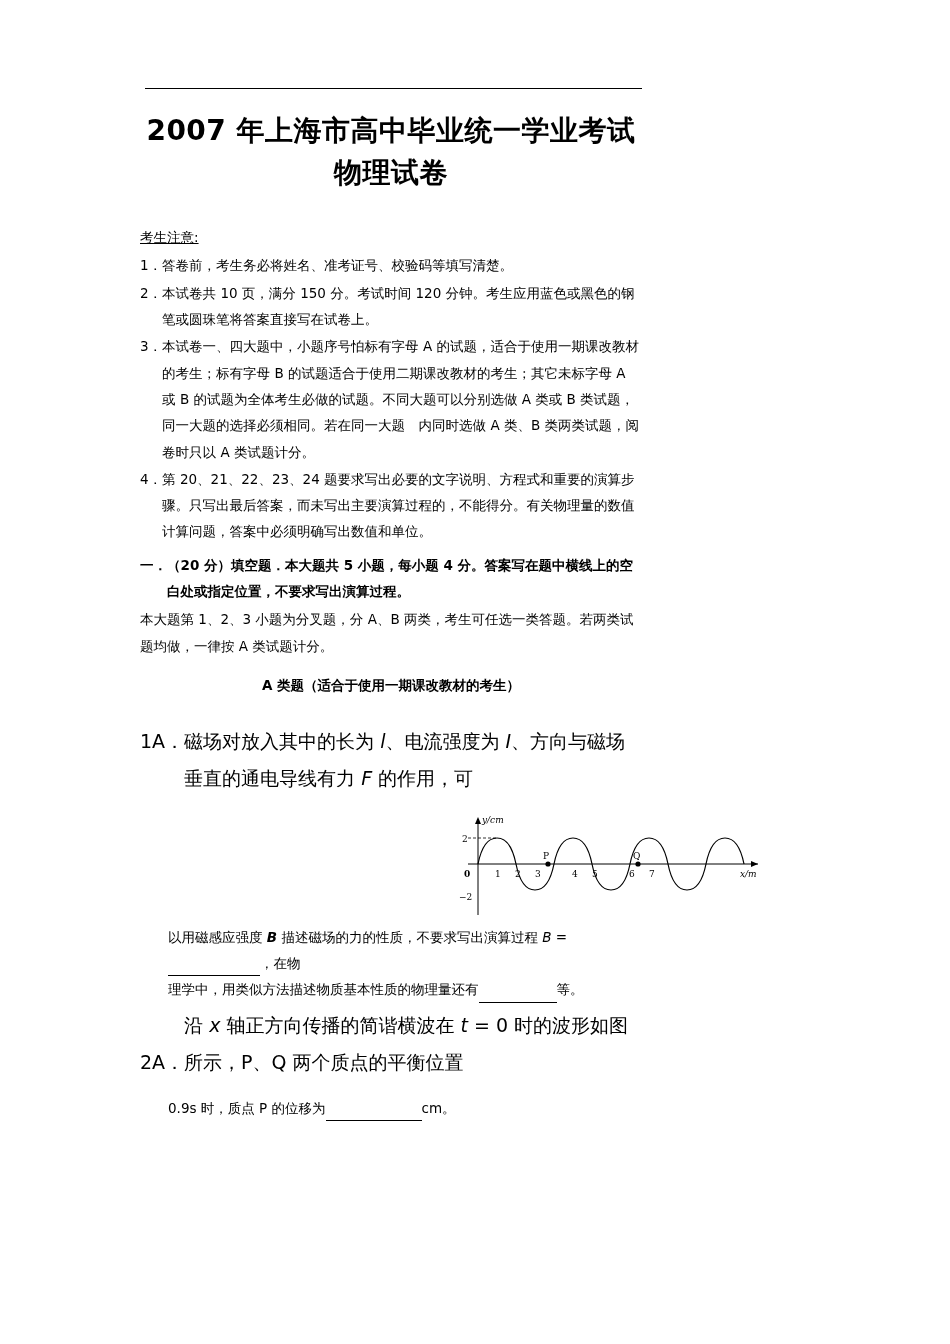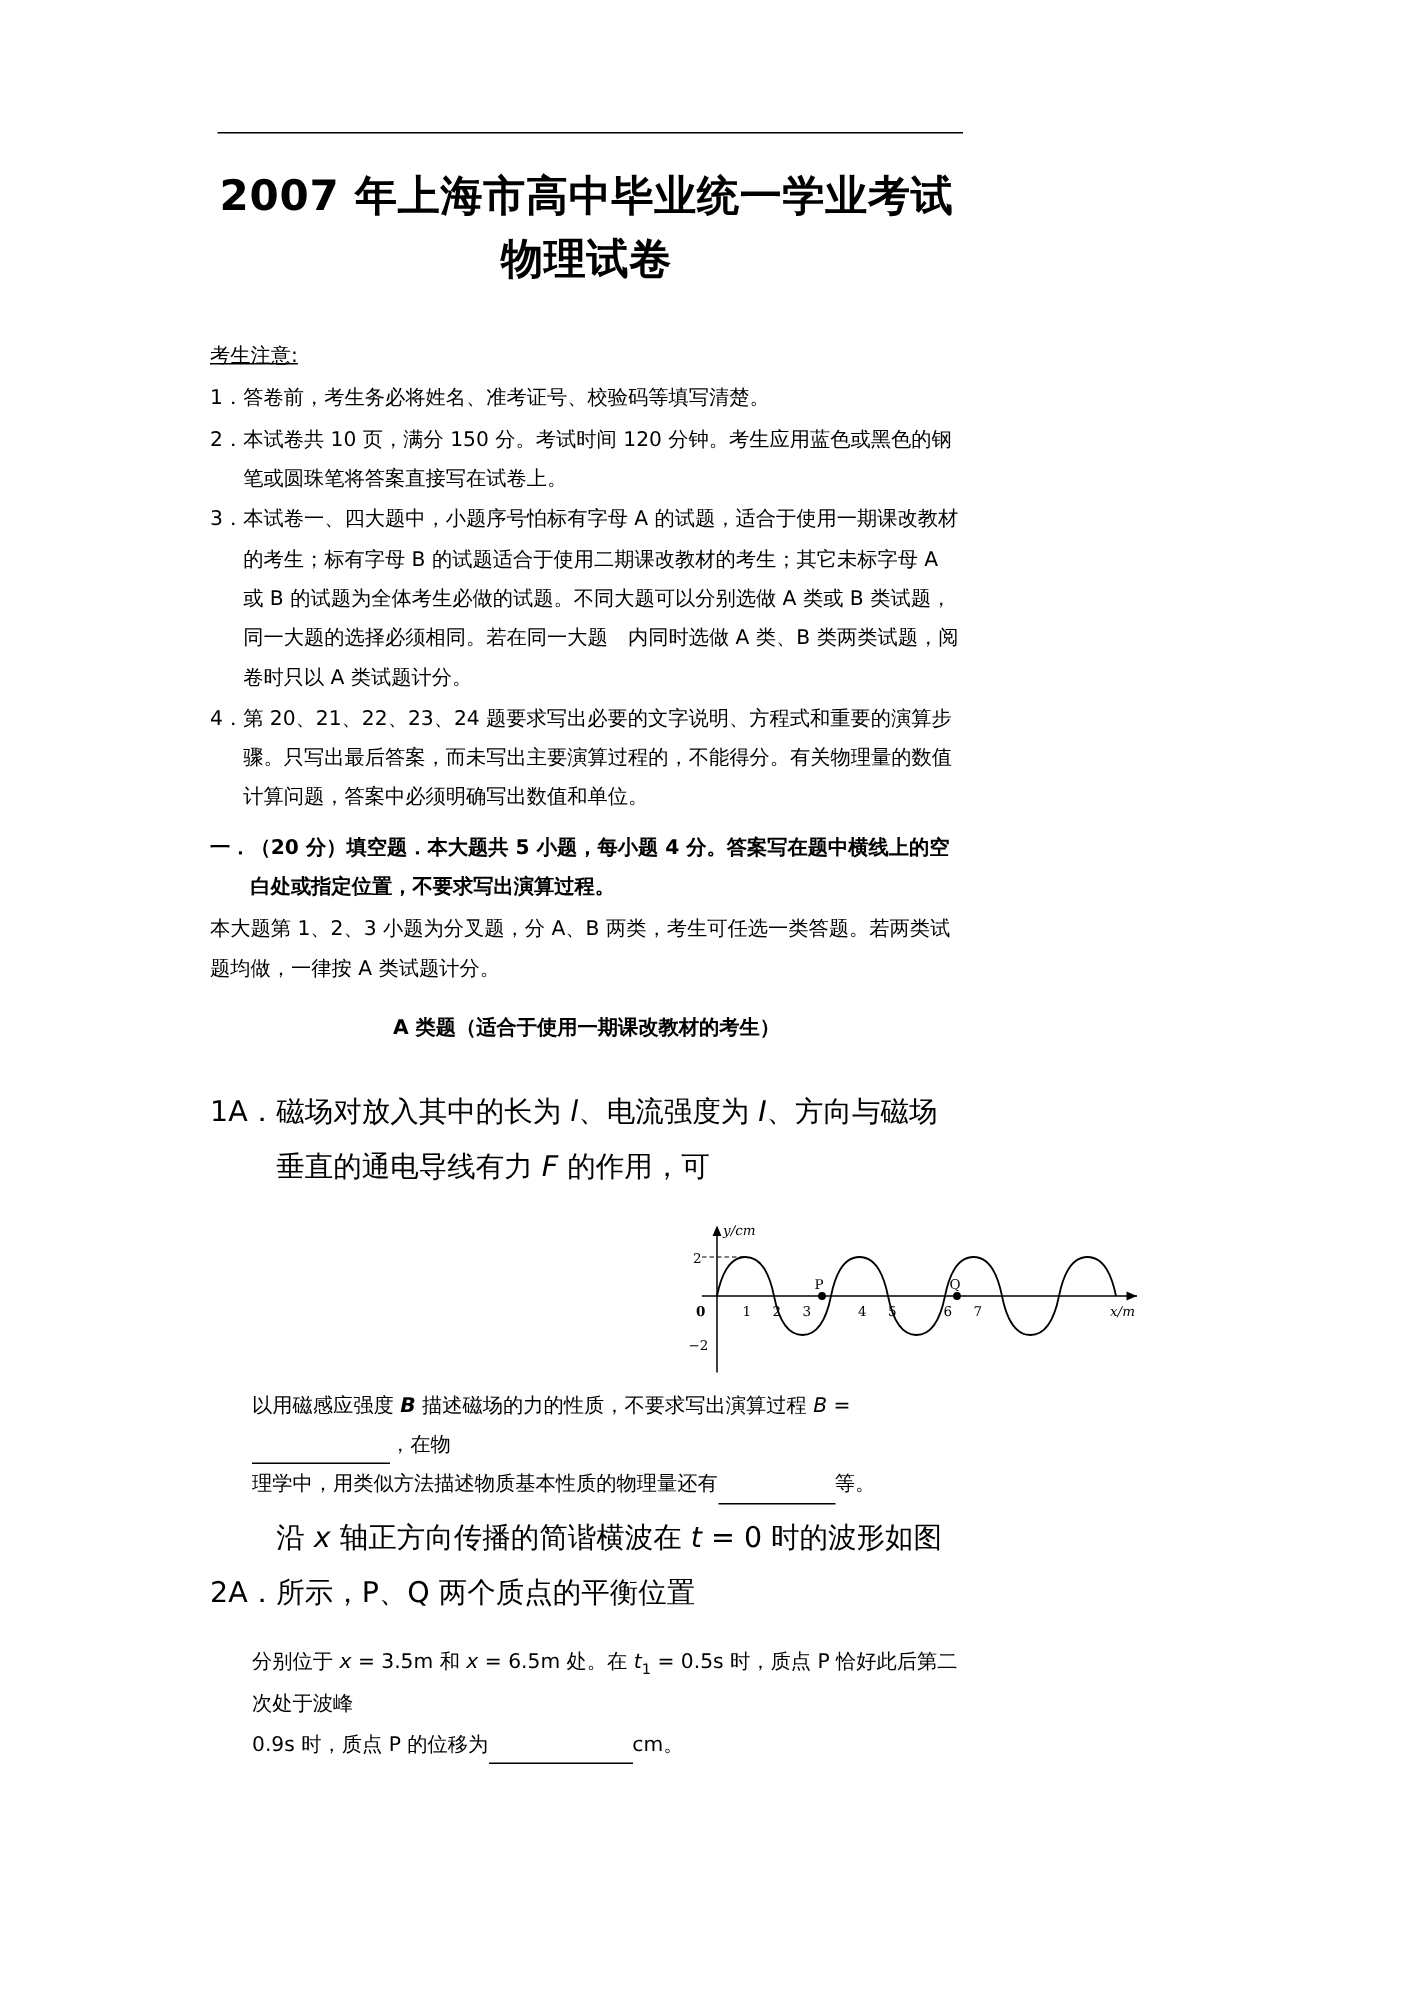--- a/index.html
+++ b/index.html
@@ -246,17 +246,16 @@
     <span>以用磁感应强度 </span><b><i>B</i></b><span> 描述磁场的力的性质，不要求写出演算过程 </span><i>B</i><span> =</span><span class="fill w1"></span><span>，在物</span><br>
     <span>理学中，用类似方法描述物质基本性质的物理量还有</span><span class="fill w2"></span><span>等。</span>
   </div>
 
   <div class="q q2">
     <span class="qidx">2A．</span>
     <span class="qbody"><span>沿 </span><i>x</i><span> 轴正方向传播的简谐横波在 </span><i>t</i><span> = 0 时的波形如图所示，P、Q 两个质点的平衡位置</span></span>
   </div>
 
   <div class="q2-cont">
-    <div><span>分别位于 </span><i>x</i><span> = 3.5m 和 </span><i>x</i><span> = 6.5m 处。在 </span><i>t</i><sub>1</sub><span> = 0.5s 时，质点 P 恰好此后第二次处于波峰</span></div>
     <div><span>0.9s 时，质点 P 的位移为</span><span class="fill w4"></span><span>cm。</span></div>
   </div>
 
 </div>
 
 </body></html>

